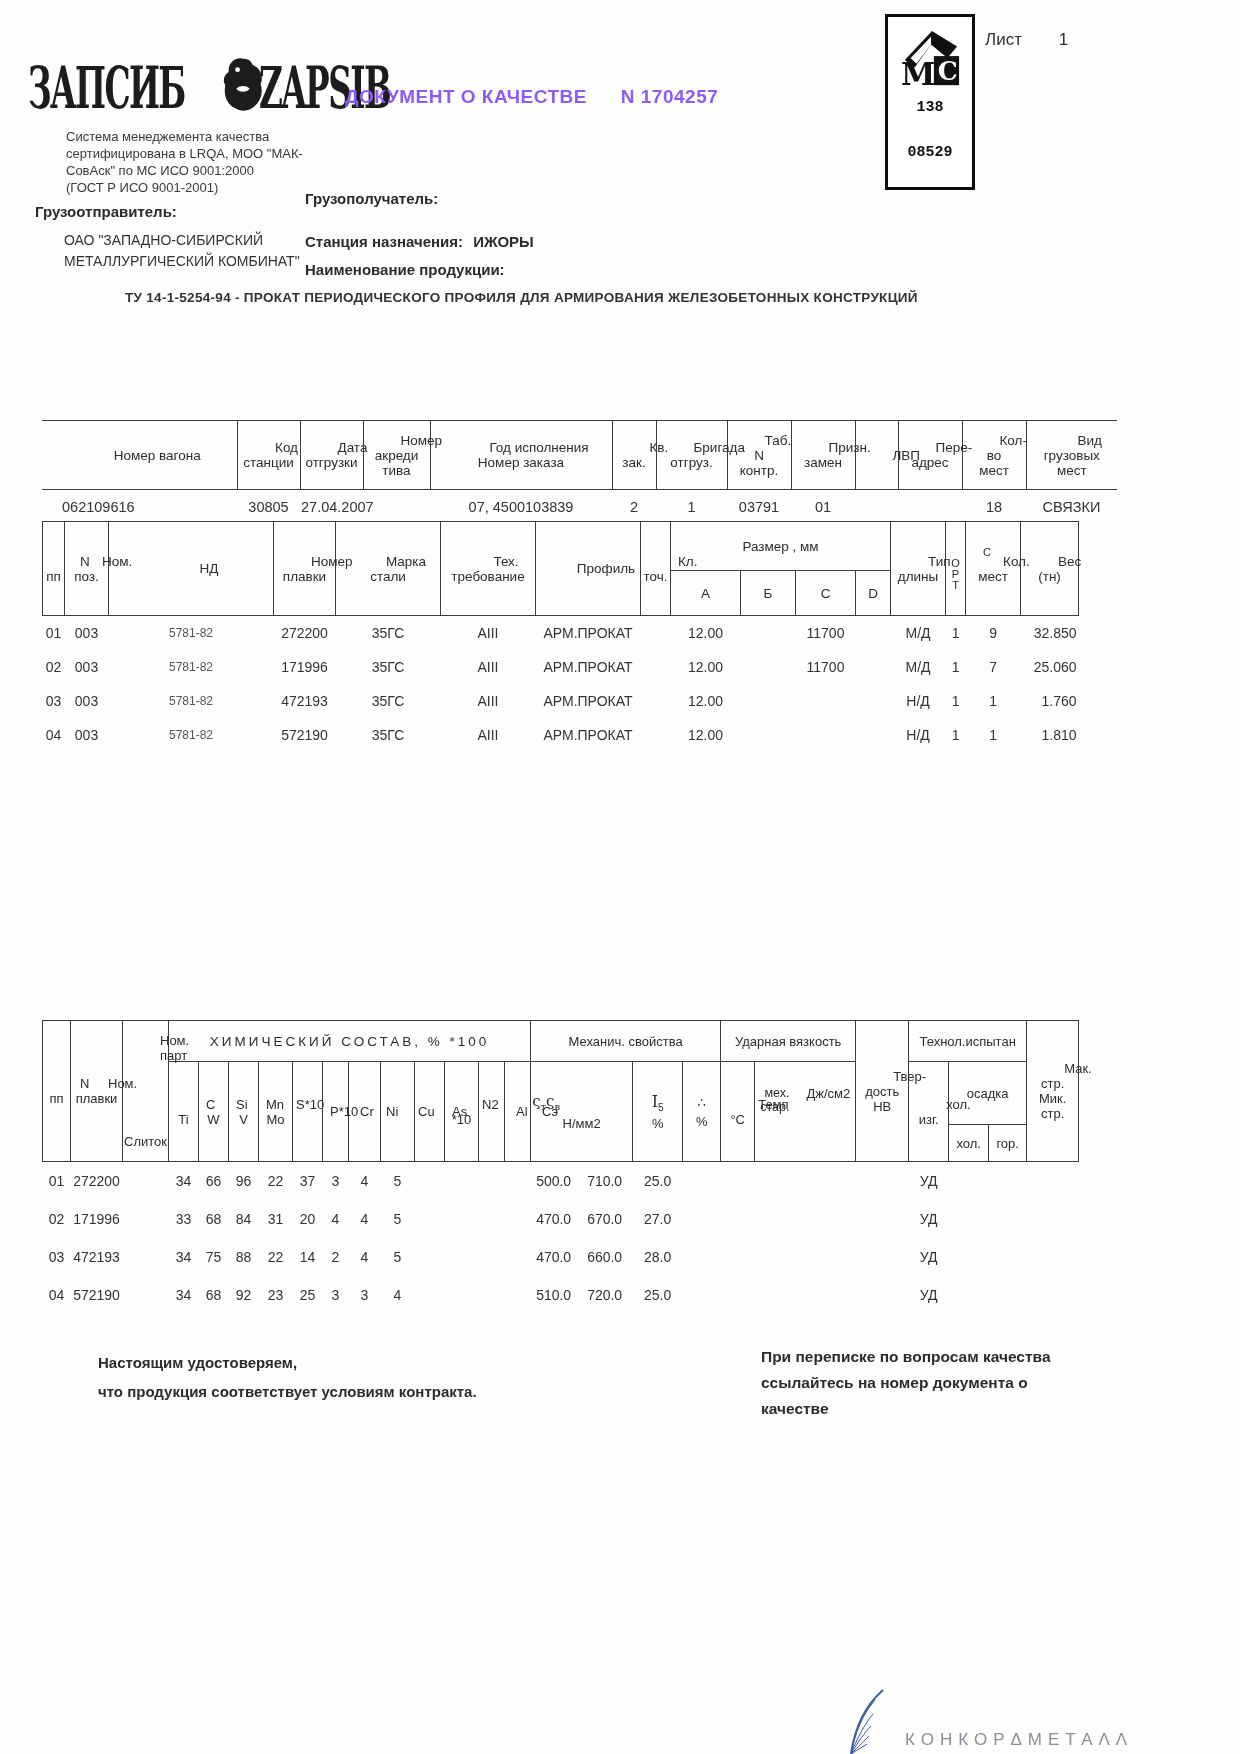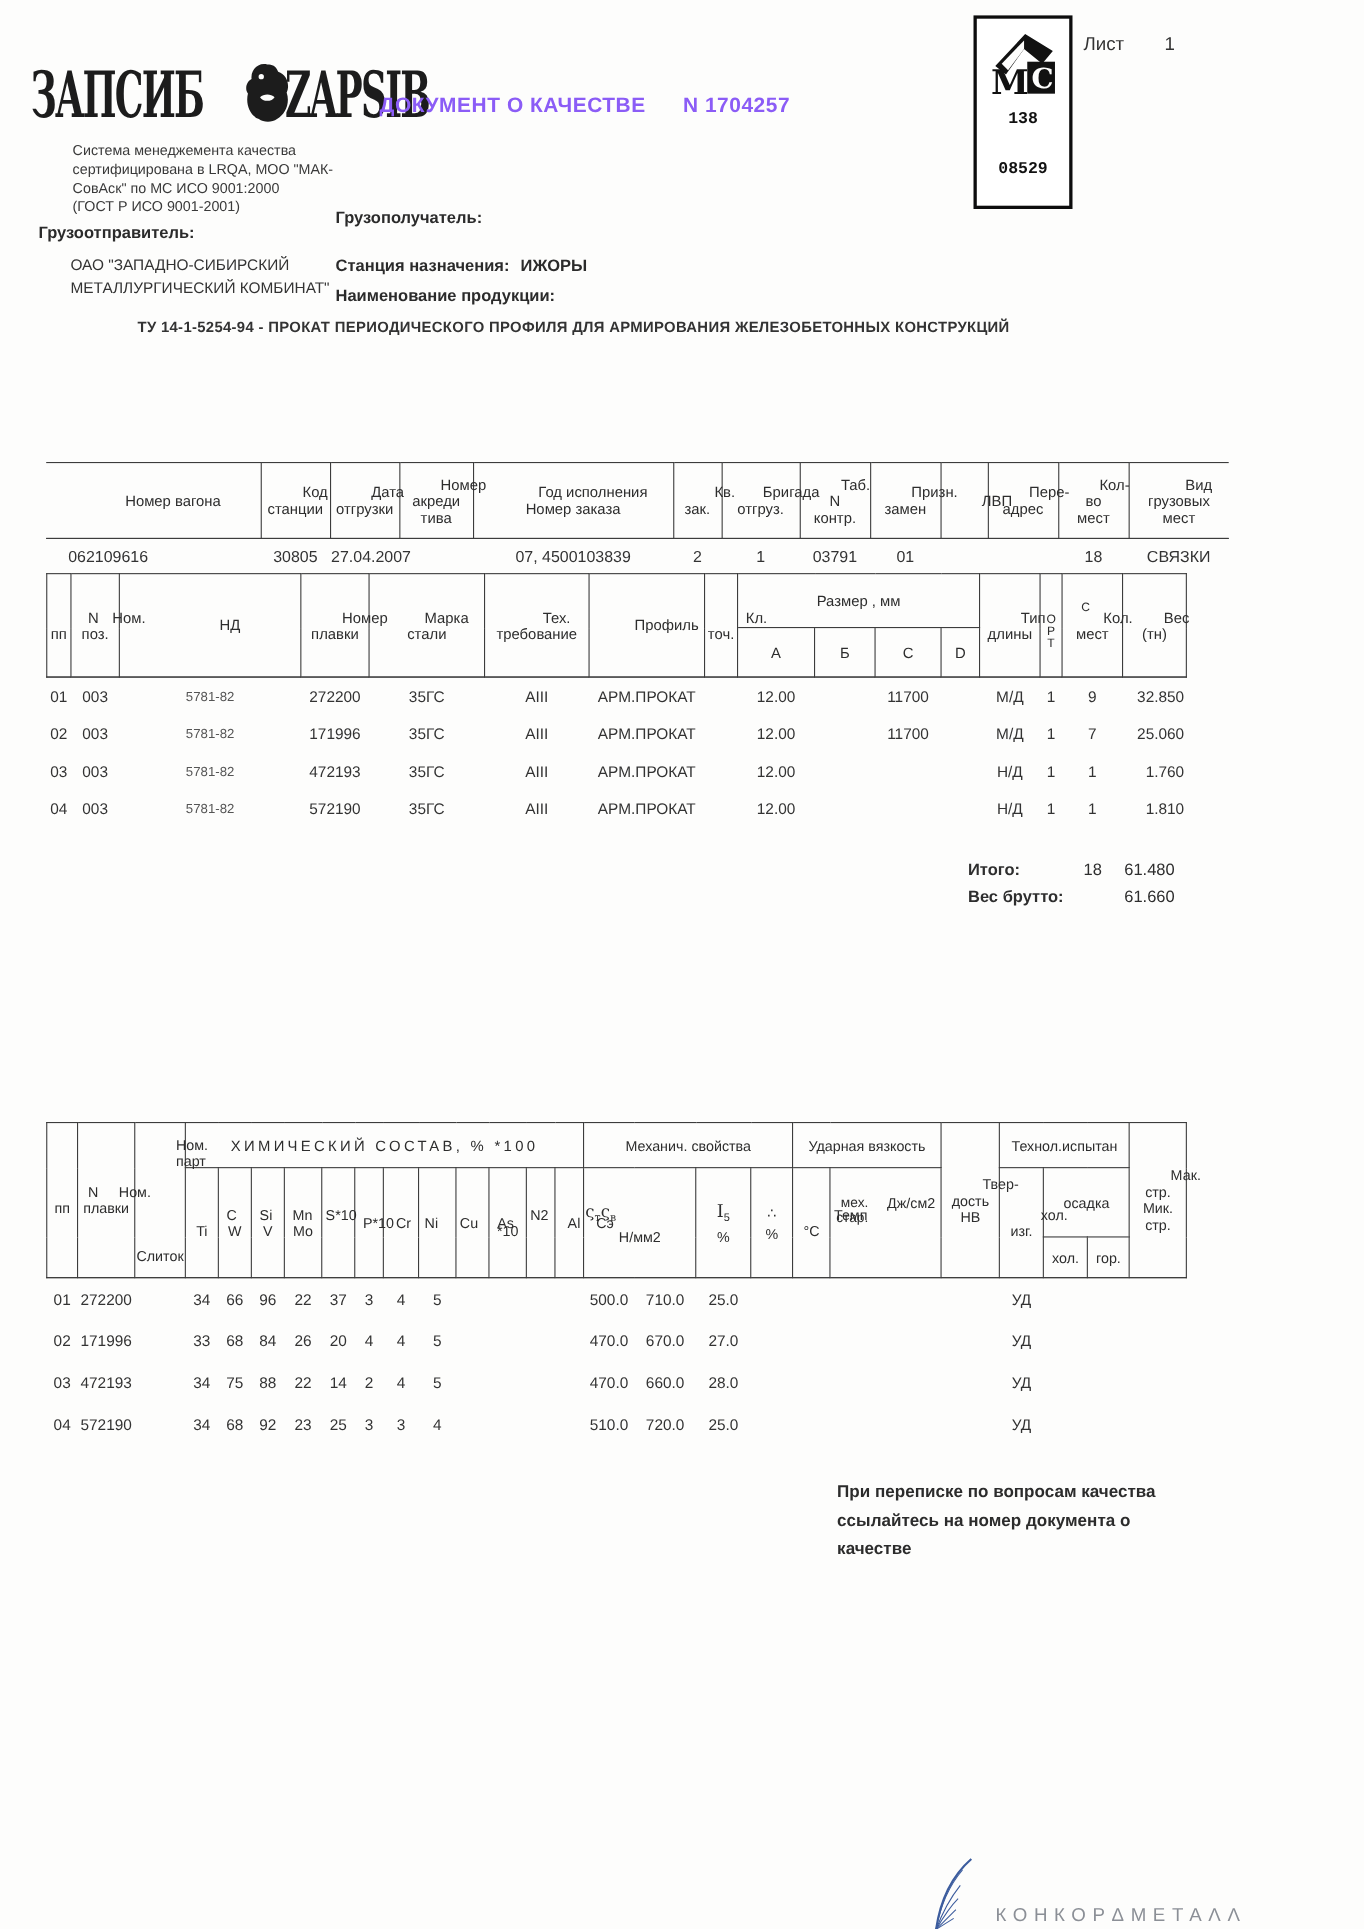--- a/index.html
+++ b/index.html
@@ -322,31 +322,20 @@
           <td></td>
           <td></td>
           <td>Н/Д</td>
           <td>1</td>
           <td>1</td>
           <td>1.810</td>
         </tr>
       </tbody>
   </table>
 
-  <div class="abs totals">
-    <div class="row">
-      <span class="t-label">Итого:</span>
-      <span class="t-count">18</span>
-      <span class="t-val">61.480</span>
-    </div>
-    <div class="row">
-      <span class="t-label">Вес брутто:</span>
-      <span class="t-val">61.660</span>
-    </div>
-  </div>
 
   <table class="abs" id="chem-table">
     <colgroup>
       <col style="width:28px">
         <col style="width:52px">
         <col style="width:46px">
       <col style="width:30px">
         <col style="width:30px">
         <col style="width:30px">
         <col style="width:34px">
@@ -481,21 +470,21 @@
           <td></td>
           <td></td>
         </tr>
         <tr>
           <td>02</td>
           <td>171996</td>
           <td></td>
           <td>33</td>
           <td>68</td>
           <td>84</td>
-          <td>26</td>
+          <td>31</td>
           <td>20</td>
           <td>4</td>
           <td>4</td>
           <td>5</td>
           <td></td>
           <td></td>
           <td></td>
           <td></td>
           <td>470.0</td>
           <td>670.0</td>
@@ -561,20 +550,22 @@
           <td></td>
           <td></td>
           <td>УД</td>
           <td></td>
           <td></td>
           <td></td>
         </tr>
       </tbody>
   </table>
 
+  <div class="abs footer-left pre">Настоящим удостоверяем,
+что продукция соответствует условиям контракта.</div>
   <div class="abs footer-right pre">При переписке по вопросам качества
 ссылайтесь на номер документа о
 качестве</div>
 
   <div class="abs km">
     <span>
       <svg width="46" height="66" viewBox="0 0 46 66">
         <path d="M38,2 C22,16 10,38 6,66" fill="none" stroke="#3d5d9e" stroke-width="2"></path>
         <path d="M6,66 C10,44 18,26 30,12" fill="none" stroke="#3d5d9e" stroke-width="1"></path>
         <path d="M6,66 C12,50 20,36 28,26" fill="none" stroke="#3d5d9e" stroke-width="1"></path>

